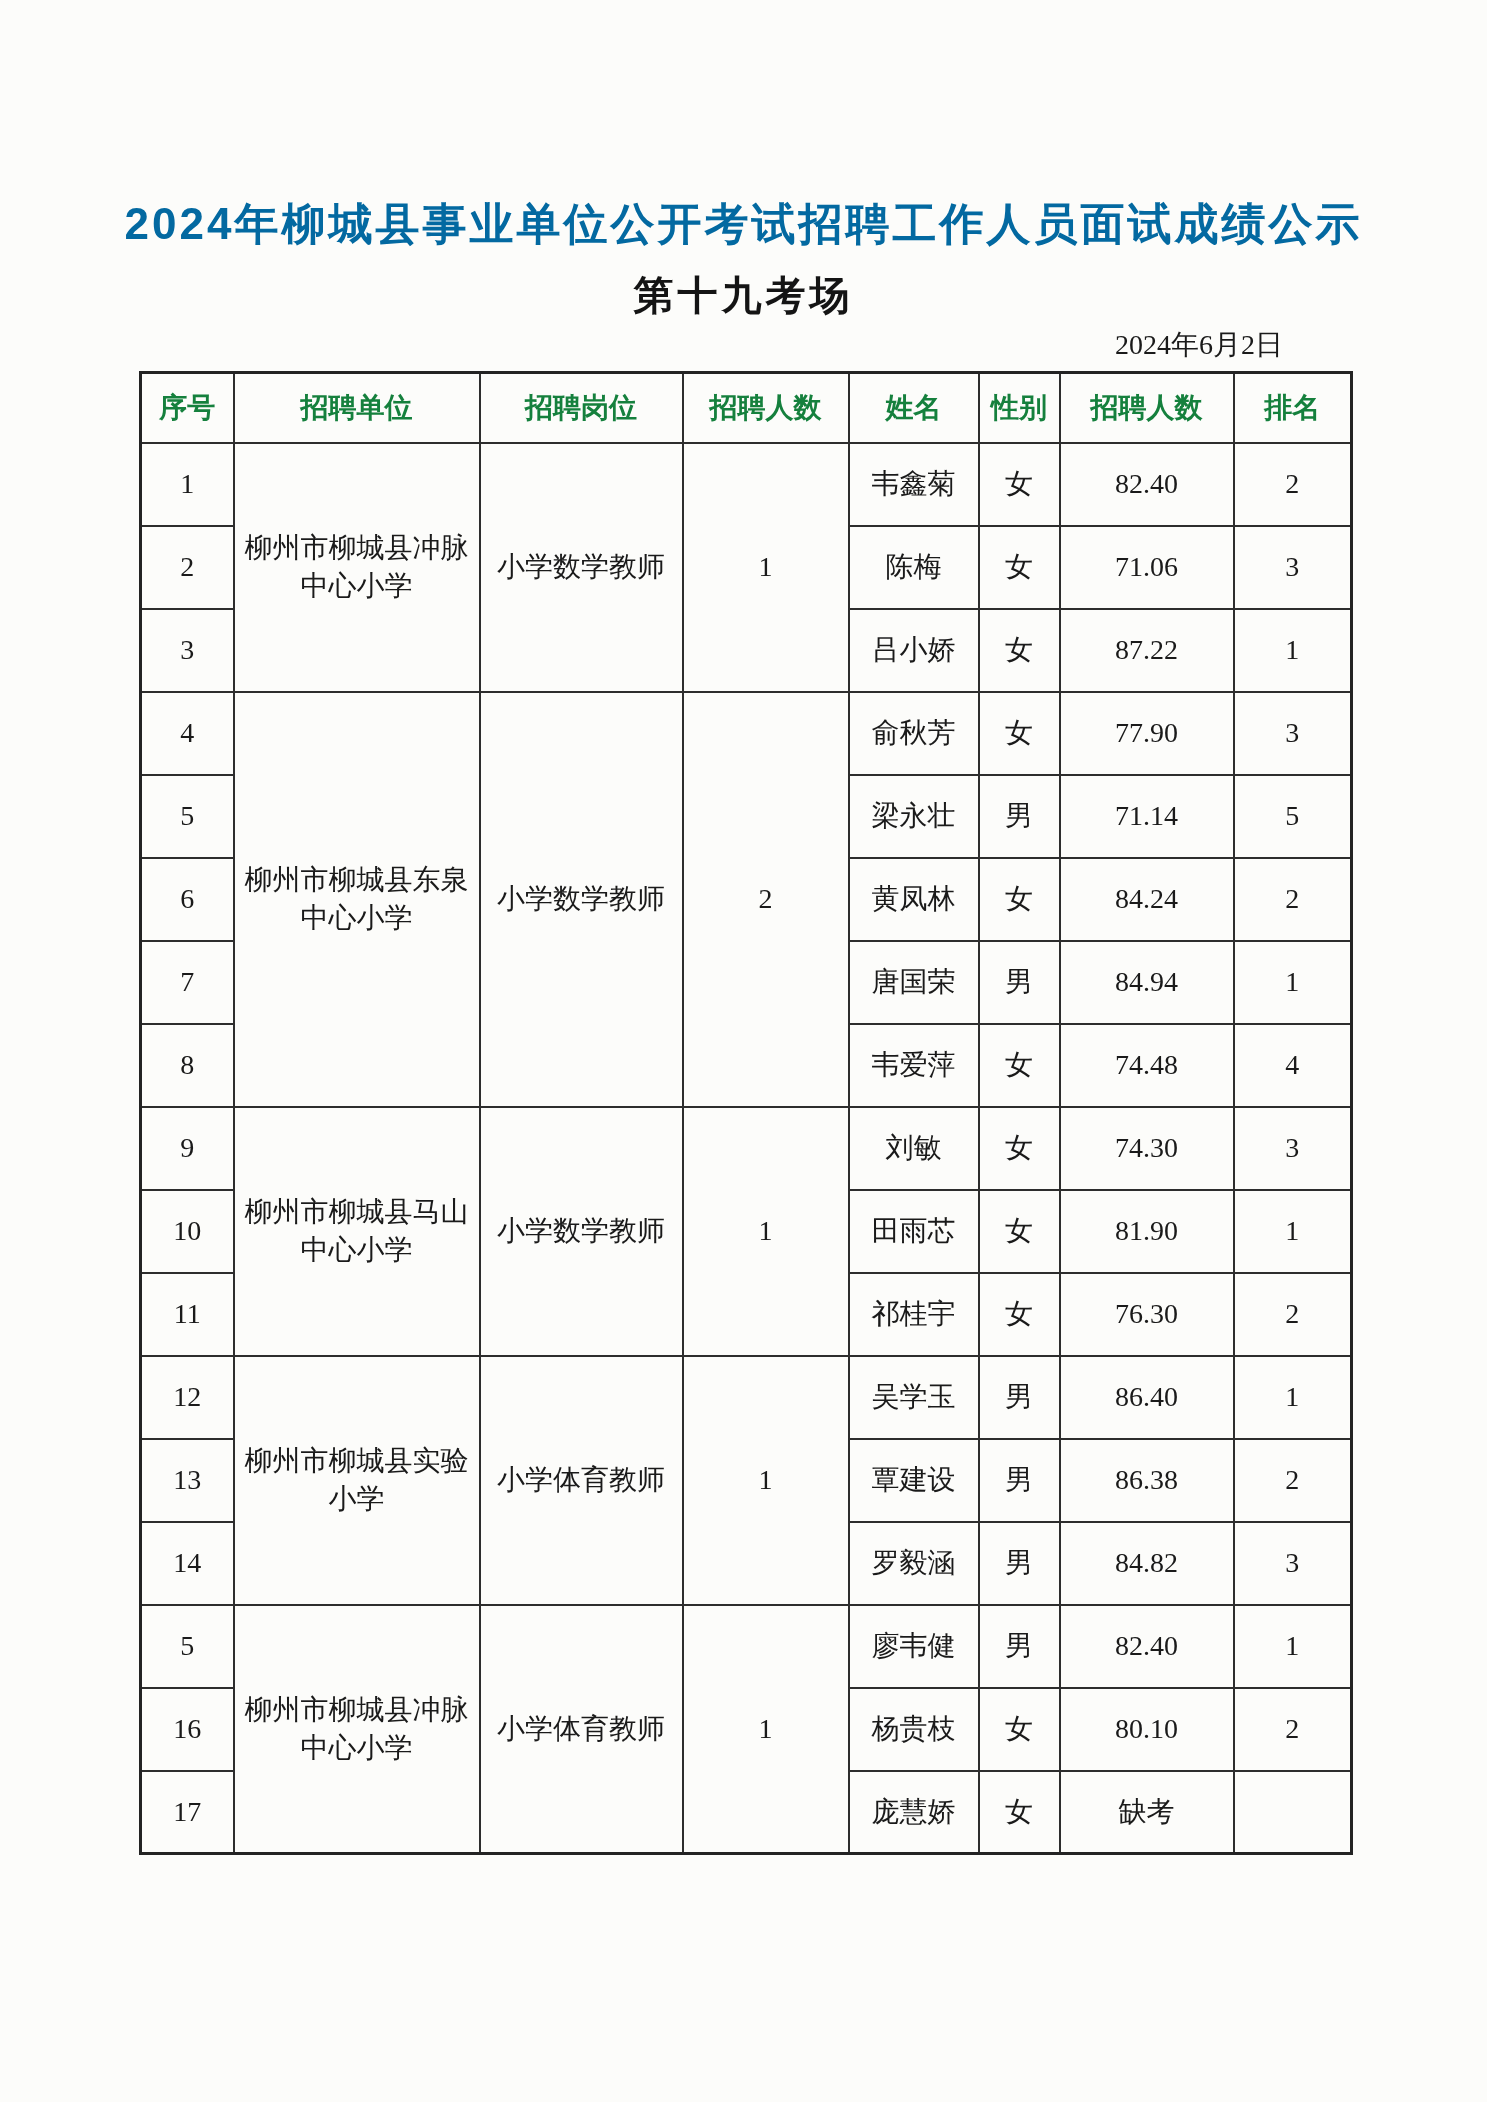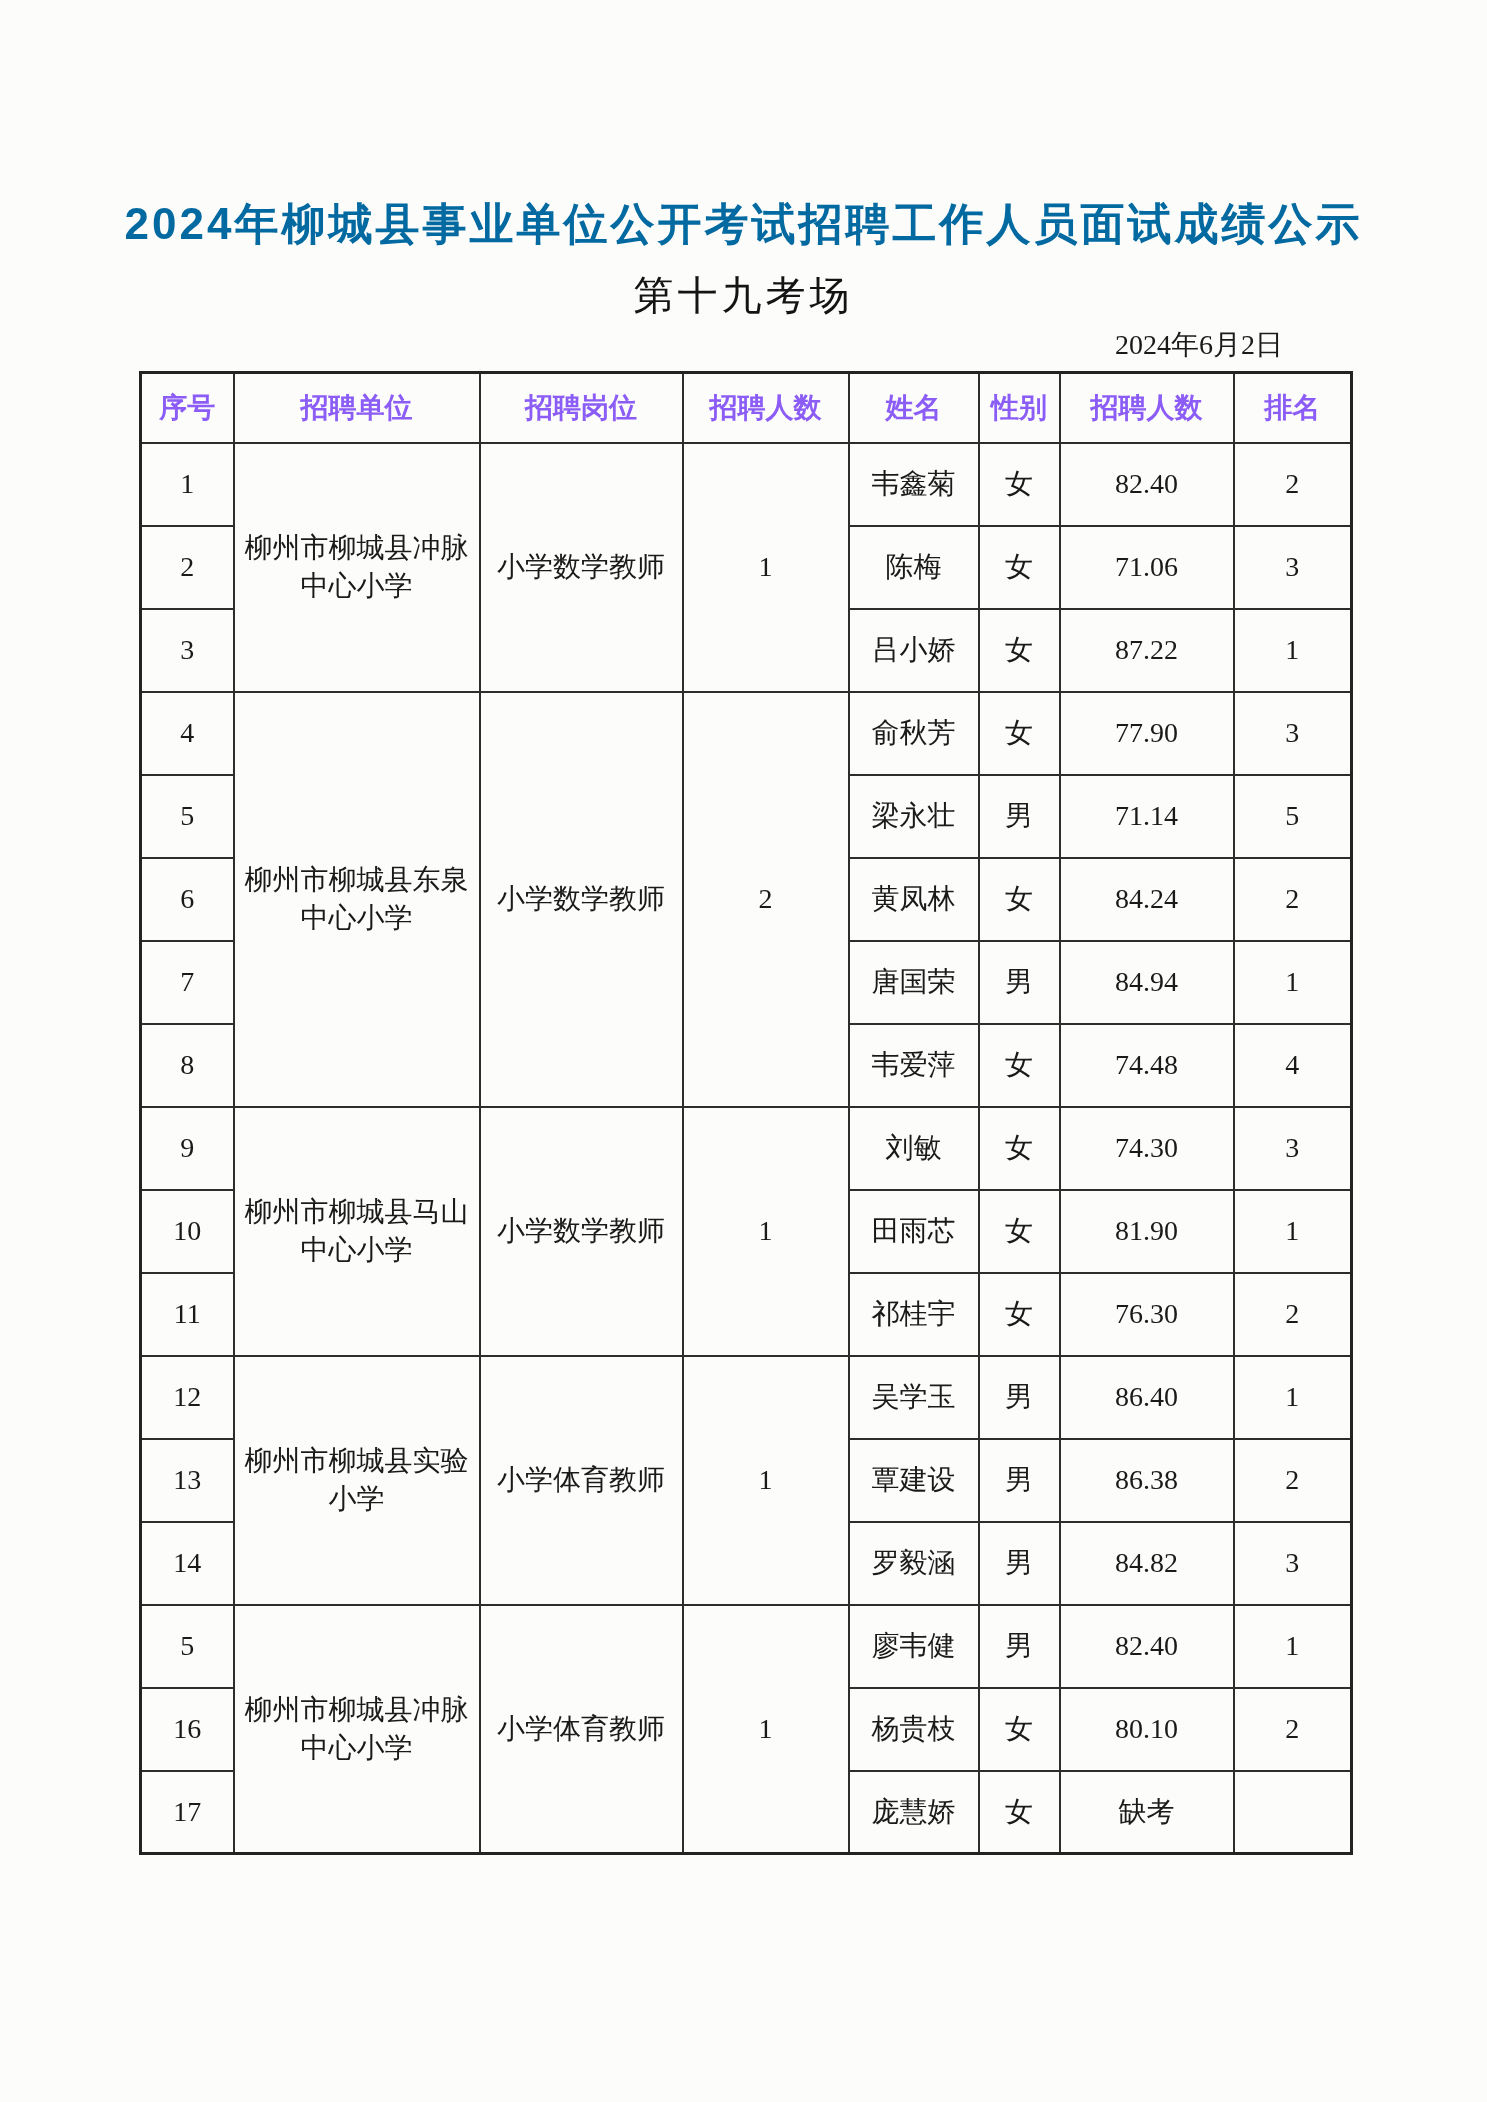--- a/index.html
+++ b/index.html
@@ -32,21 +32,21 @@
     white-space: nowrap;
   }
   .doc-subtitle {
     position: absolute;
     top: 272px;
     left: 0;
     width: 100%;
     margin: 0;
     text-align: center;
     font-family: "Liberation Sans", "DejaVu Sans", sans-serif;
-    font-weight: normal;
+    font-weight: bold;
     font-size: 40px;
     line-height: 46px;
     letter-spacing: 4px;
     color: #141414;
   }
   .date-line {
     position: absolute;
     top: 328px;
     right: 204px;
     font-size: 28px;
@@ -71,21 +71,21 @@
     padding: 0;
     overflow: hidden;
   }
   table.score-table thead tr {
     height: 70px;
   }
   table.score-table thead th {
     font-family: "Liberation Sans", "DejaVu Sans", sans-serif;
     font-weight: bold;
     font-size: 28px;
-    color: #8b5cf6;
+    color: #15803d;
   }
   table.score-table tbody tr {
     height: 83px;
   }
   table.score-table tbody td {
     font-size: 28px;
     color: #1a1a1a;
   }
   td.cell-unit {
     padding: 0 8px;

